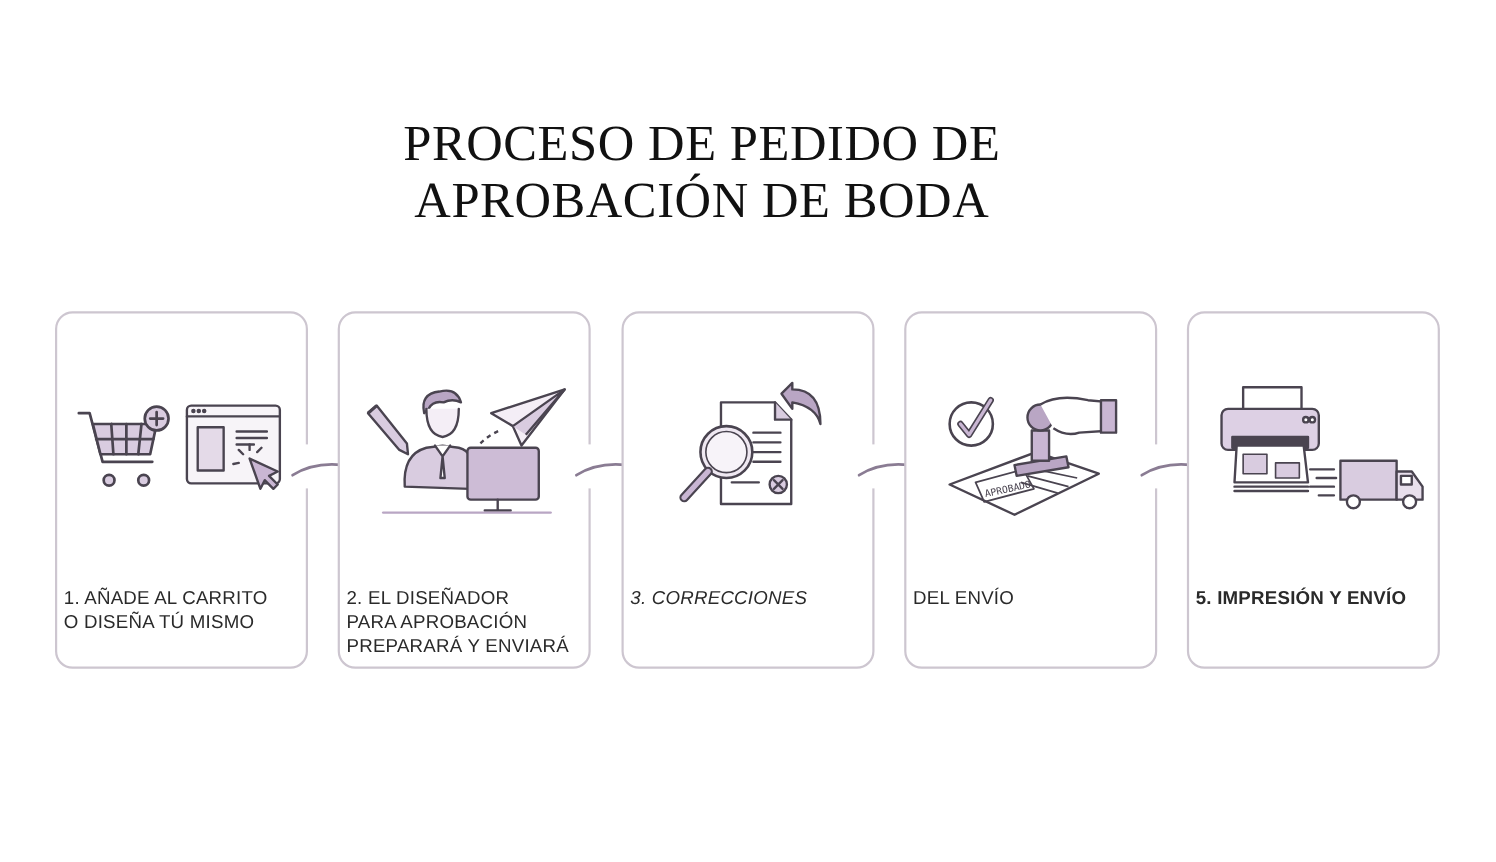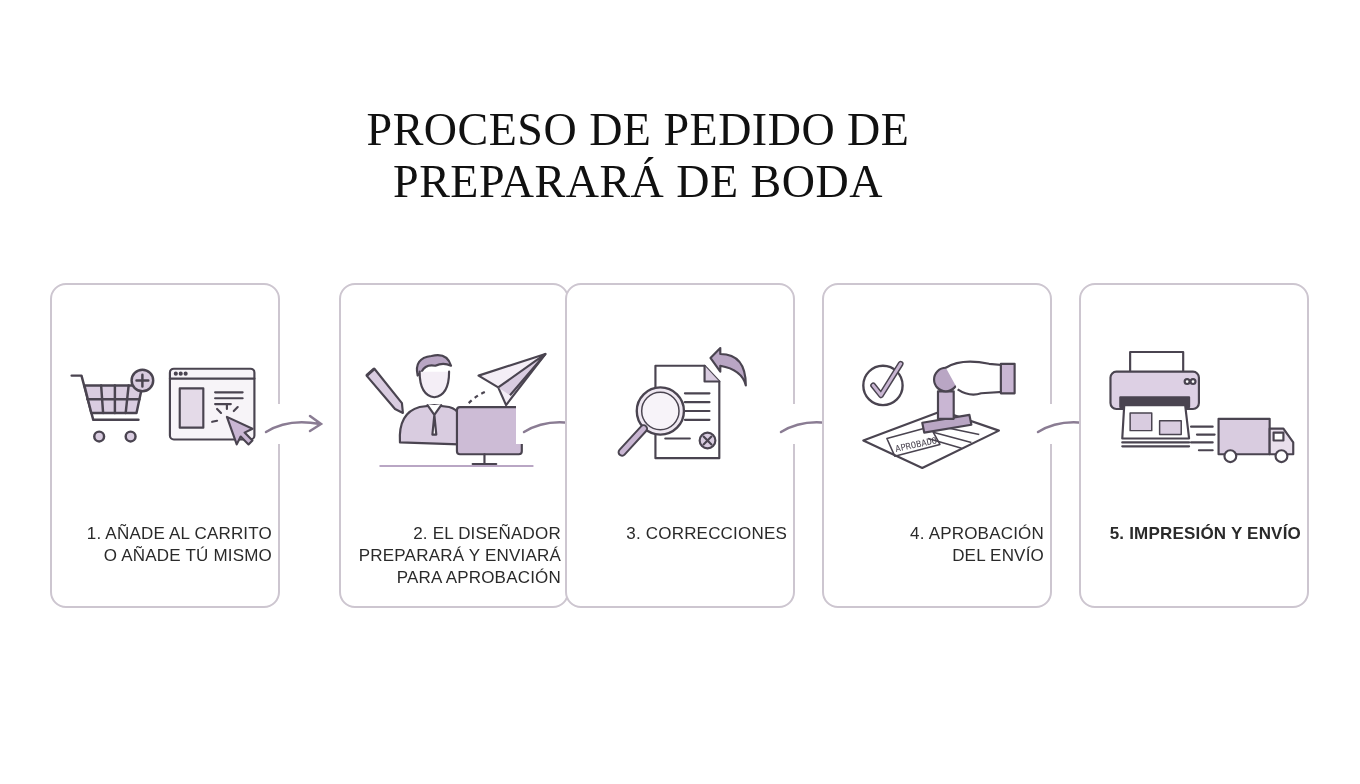--- a/index.html
+++ b/index.html
@@ -12,32 +12,32 @@
     font-family: "Liberation Serif", "DejaVu Serif", serif; font-size: 46px; line-height: 52px;
     color: #111111; letter-spacing: 0.5px;
   }
   .card {
     position: absolute; top: 283px; width: 230px; height: 325px;
     border: 2.5px solid #cdc6d0; border-radius: 16px; background: #ffffff; box-sizing: border-box;
   }
   .card-illus { position: absolute; left: 0; top: 50px; width: 100%; height: 150px; }
   .card-illus svg { width: 100%; height: 100%; }
   .card-label {
-    position: absolute; left: 6px; right: 6px; top: 238px; text-align: right;
+    position: absolute; left: 6px; right: 6px; top: 248px; text-align: left;
     font-size: 17px; line-height: 22px; color: #2a2a2a; letter-spacing: 0.2px;
   }
   .arrow { position: absolute; top: 404px; width: 70px; height: 40px; background: #fff; }
   .arrow svg { width: 100%; height: 100%; }
 </style>
 </head>
 <body>
 
 <div class="title">
   <div>PROCESO DE PEDIDO DE</div>
-  <div>PREPARARÁ DE BODA</div>
+  <div>APROBACIÓN DE BODA</div>
 </div>
 
 <div class="card" style="left:50px;">
   <div class="card-illus">
     <svg viewBox="0 0 230 150">
       <g fill="none" stroke="#4a4450" stroke-width="2.5" stroke-linecap="round" stroke-linejoin="round">
         <path d="M20 40 L30 40 L42 85 L88 85"></path>
         <path d="M33 50 L92 50 L86 78 L40 78 Z" fill="#d9cce0"></path>
         <path d="M50 50 L52 78 M64 50 L64 78 M78 50 L75 78 M36 64 L89 64"></path>
         <circle cx="48" cy="102" r="5" fill="#d9cce0"></circle>
@@ -53,31 +53,31 @@
         <circle cx="136" cy="38" r="1" fill="#4a4450"></circle>
         <rect x="130" y="53" width="24" height="40" fill="#e4dae8"></rect>
         <path d="M166 57 L194 57 M166 63 L194 63 M166 69 L182 69"></path>
         <path d="M178 82 L188 110 L192 102 L200 110 L204 106 L196 98 L204 94 Z" fill="#c9b6d3"></path>
         <path d="M172 78 L168 74 M178 74 L178 69 M168 86 L163 87 M185 76 L189 72"></path>
       </g>
     </svg>
   </div>
   <div class="card-label">
     <div>1. AÑADE AL CARRITO</div>
-    <div>O AÑADE TÚ MISMO</div>
+    <div>O DISEÑA TÚ MISMO</div>
   </div>
 </div>
 
 <div class="arrow" style="left:258px;">
   <svg viewBox="0 0 70 40">
       <path d="M8 28 Q30 14 62 20 M52 12 L63 20 L52 27" fill="none" stroke="#8a7c93" stroke-width="2.5" stroke-linecap="round"></path>
     </svg>
 </div>
 
-<div class="card" style="left:307px;margin-left:32px;">
+<div class="card" style="left:307px;">
   <div class="card-illus">
     <svg viewBox="0 0 230 150">
       <g fill="#d9cce0" stroke="#4a4450" stroke-width="2.2" stroke-linejoin="round">
         <path d="M26 40 L34 33 L62 68 L63 78 L55 74 Z"></path>
         <path d="M26 40 L34 33" stroke-width="3"></path>
       </g>
       <g stroke="#4a4450" stroke-width="2.2" stroke-linejoin="round" stroke-linecap="round">
         <path d="M78 40 Q74 22 92 20 Q108 16 112 30 Q104 26 96 30 Q86 28 82 36 Z" fill="#b9a6c4"></path>
         <path d="M80 36 Q80 60 95 62 Q110 60 110 36" fill="#f4eef6"></path>
         <path d="M60 108 Q58 78 80 72 L95 70 L110 72 Q118 74 120 80 L120 110 Z" fill="#d9cce0"></path>
@@ -88,32 +88,32 @@
       </g>
       <g fill="#f4eef6" stroke="#4a4450" stroke-width="2.2" stroke-linejoin="round">
         <path d="M140 40 L208 18 L168 70 L160 52 Z"></path>
         <path d="M160 52 L208 18 L172 60" fill="#d9cce0"></path>
         <path d="M130 68 Q138 60 148 56" fill="none" stroke-dasharray="4 4"></path>
       </g>
     </svg>
   </div>
   <div class="card-label">
     <div>2. EL DISEÑADOR</div>
+    <div>PARA APROBACIÓN</div>
     <div>PREPARARÁ Y ENVIARÁ</div>
-    <div>PARA APROBACIÓN</div>
   </div>
 </div>
 
 <div class="arrow" style="left:516px;">
   <svg viewBox="0 0 70 40">
       <path d="M8 28 Q30 14 62 20 M52 12 L63 20 L52 27" fill="none" stroke="#8a7c93" stroke-width="2.5" stroke-linecap="round"></path>
     </svg>
 </div>
 
-<div class="card" style="left:565px;">
+<div class="card" style="left:565px;font-style:italic;">
   <div class="card-illus">
     <svg viewBox="0 0 230 150">
       <g fill="#ffffff" stroke="#4a4450" stroke-width="2.2" stroke-linejoin="round" stroke-linecap="round">
         <path d="M90 30 L140 30 L155 46 L155 124 L90 124 Z"></path>
         <path d="M140 30 L140 46 L155 46" fill="#d9cce0"></path>
         <path d="M120 58 L145 58 M120 67 L145 67 M120 76 L145 76 M120 85 L145 85 M100 104 L125 104"></path>
         <circle cx="143" cy="106" r="8" fill="#d9cce0"></circle>
         <path d="M139 102 L147 110 M147 102 L139 110"></path>
       </g>
       <g stroke="#4a4450" stroke-width="2.4" stroke-linecap="round">
@@ -155,21 +155,20 @@
       <g stroke="#4a4450" stroke-width="2.2" stroke-linejoin="round">
         <path d="M100 88 L148 80 L150 90 L102 98 Z" fill="#b9a6c4"></path>
         <rect x="116" y="56" width="16" height="28" fill="#c9b6d3"></rect>
         <circle cx="124" cy="44" r="12" fill="#b9a6c4"></circle>
         <path d="M124 32 Q140 22 168 28 L190 30 L190 56 L160 58 Q148 62 136 54" fill="#ffffff"></path>
         <rect x="180" y="28" width="14" height="30" fill="#c9b6d3"></rect>
       </g>
     </svg>
   </div>
   <div class="card-label">
-    <div>4. APROBACIÓN</div>
     <div>DEL ENVÍO</div>
   </div>
 </div>
 
 <div class="arrow" style="left:1030px;">
   <svg viewBox="0 0 70 40">
       <path d="M8 28 Q30 14 62 20 M52 12 L63 20 L52 27" fill="none" stroke="#8a7c93" stroke-width="2.5" stroke-linecap="round"></path>
     </svg>
 </div>
 

